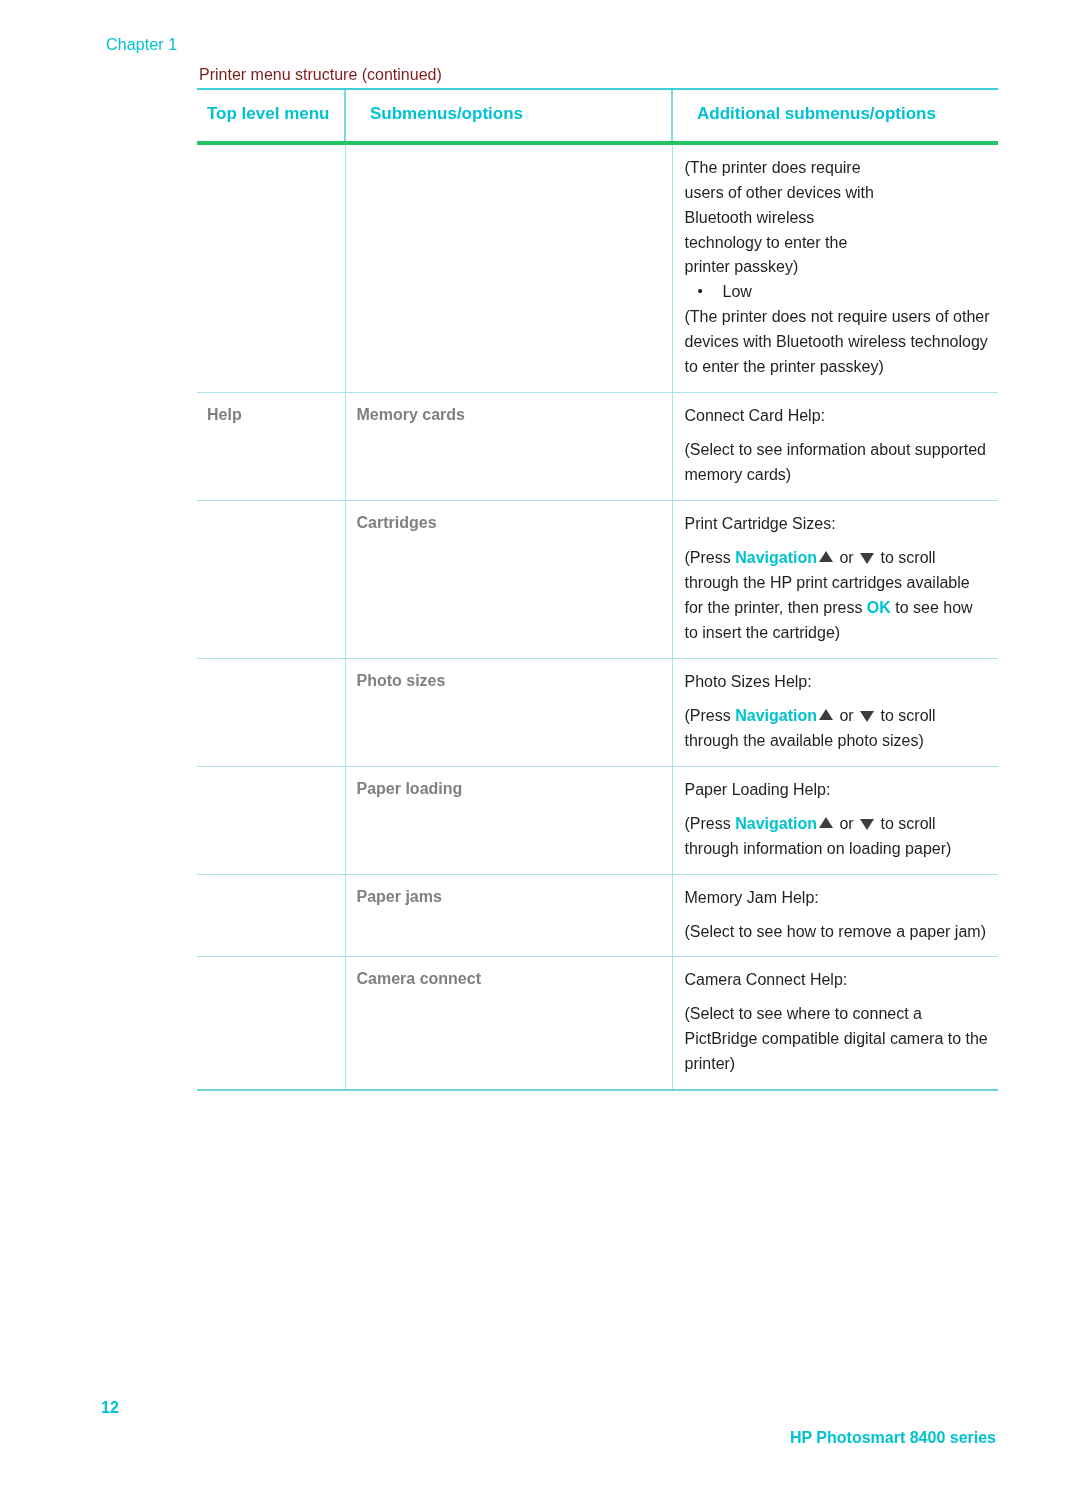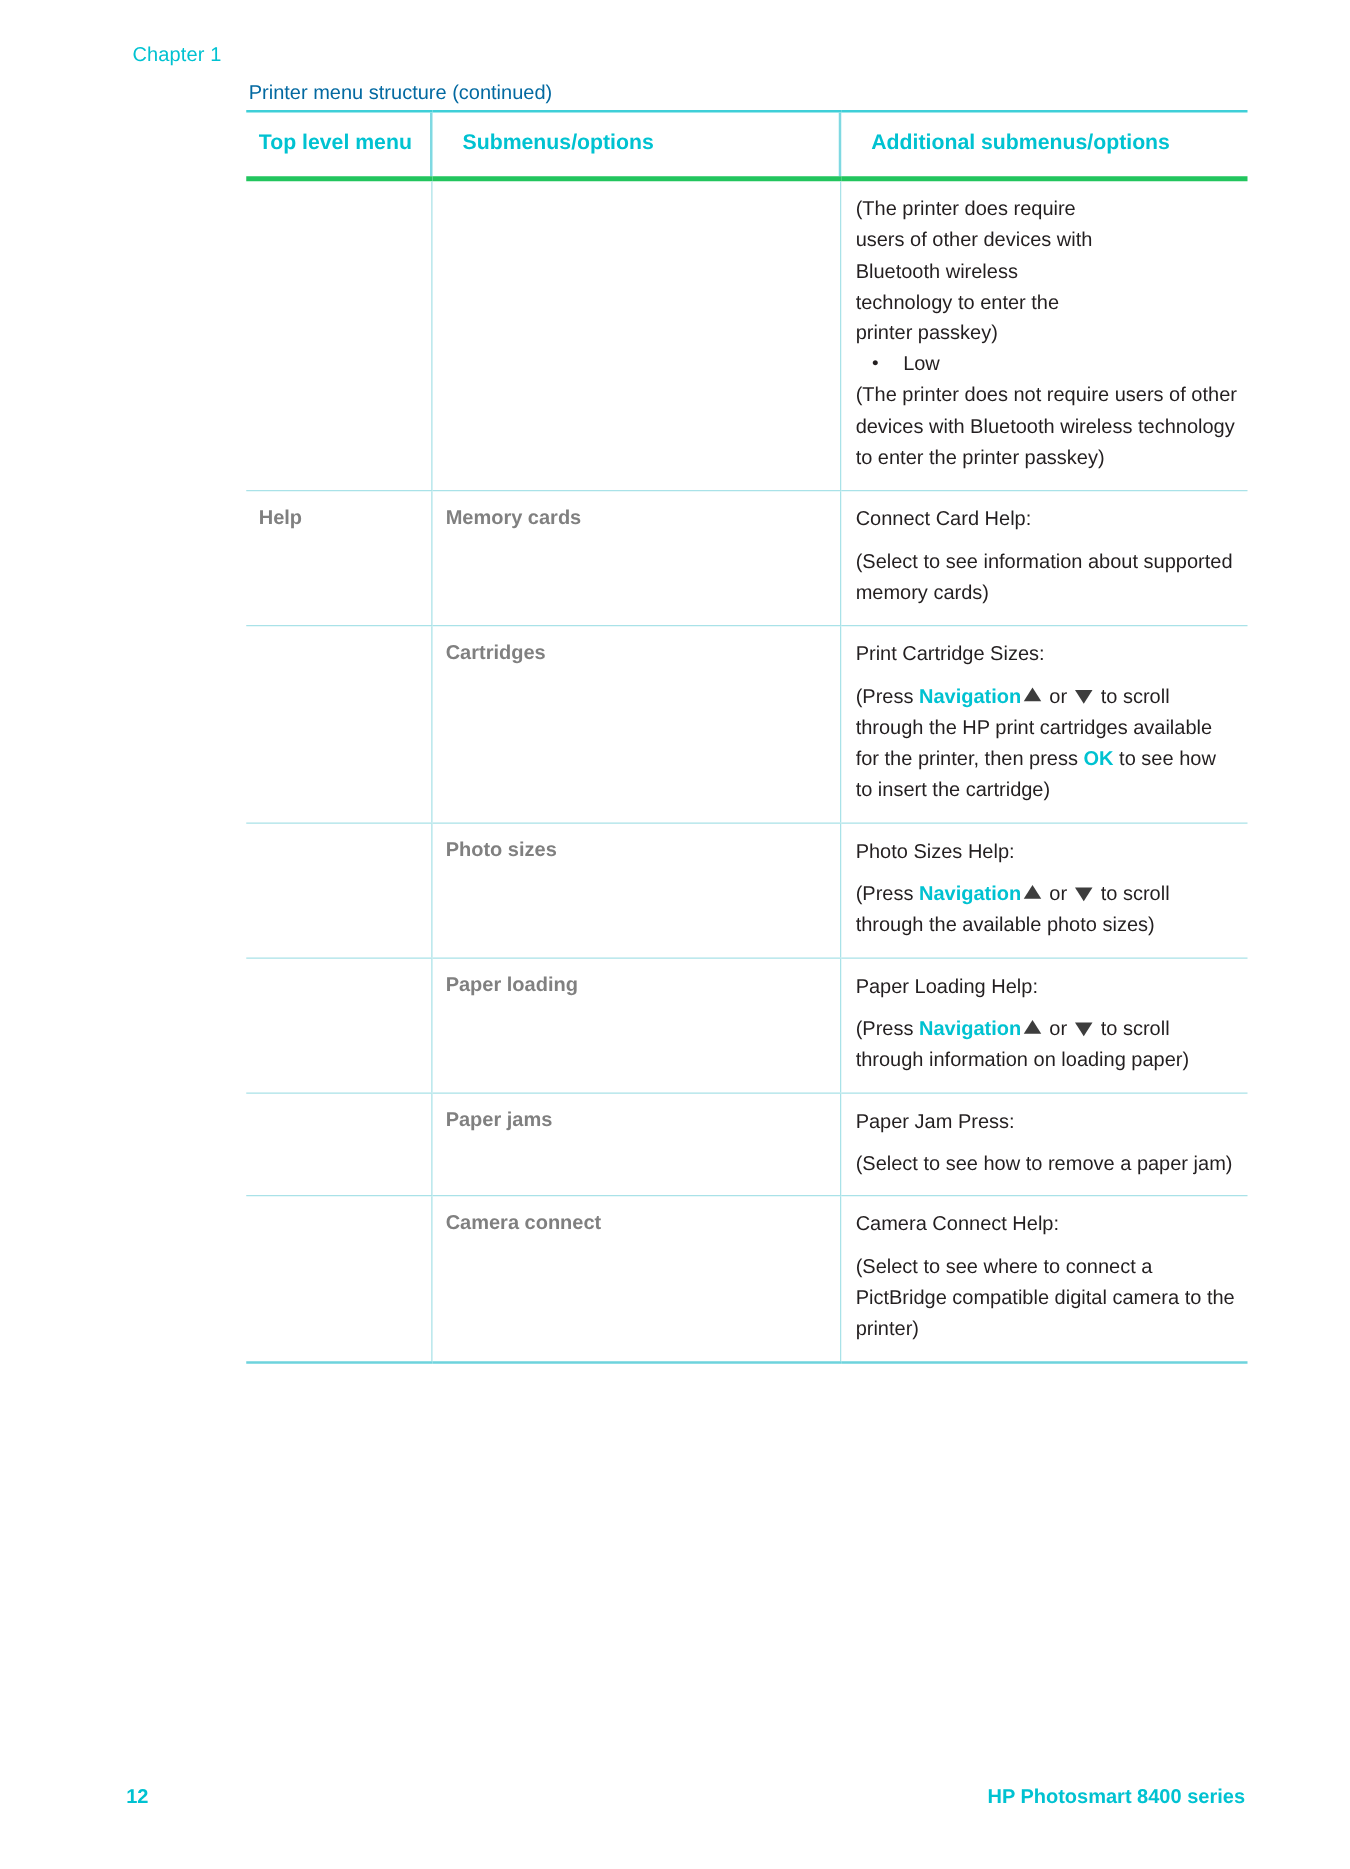--- a/index.html
+++ b/index.html
@@ -30,21 +30,21 @@
     color: #00c2d1;
     letter-spacing: .1px;
     white-space: nowrap;
   }
 
   .table-caption {
     position: absolute;
     left: 199px;
     top: 66px;
     font-size: 16px;
-    color: #0369a1;
+    color: #7f1d1d;
     white-space: nowrap;
   }
 
   
   .menu-table {
     position: absolute;
     left: 197px;
     top: 88px;
     width: 801px;
     border-collapse: collapse;
@@ -165,21 +165,21 @@
     border-left: 7px solid transparent;
     border-right: 7px solid transparent;
   }
   .tri-up { border-bottom: 11px solid #3d3d3d; }
   .tri-down { border-top: 11px solid #3d3d3d; top: 1px; }
 
   
   .footer-page-no {
     position: absolute;
     left: 101px;
-    top: 1429px;
+    top: 1399px;
     font-size: 16px;
     font-weight: bold;
     color: #00c2d1;
   }
   .footer-product {
     position: absolute;
     right: 84px;
     top: 1429px;
     font-size: 16px;
     font-weight: bold;
@@ -304,21 +304,21 @@
 
       <tr class="body-row">
         <td class="col1">
             <div class="cell1"></div>
           </td>
         <td class="col2">
             <div class="cell2">Paper jams</div>
           </td>
         <td class="col3">
           <div class="cell3">
-            <p>Paper Jam Press:</p>
+            <p>Memory Jam Help:</p>
             <p>(Select to see how to remove a paper jam)</p>
           </div>
         </td>
       </tr>
 
       <tr class="body-row last">
         <td class="col1">
             <div class="cell1"></div>
           </td>
         <td class="col2">

